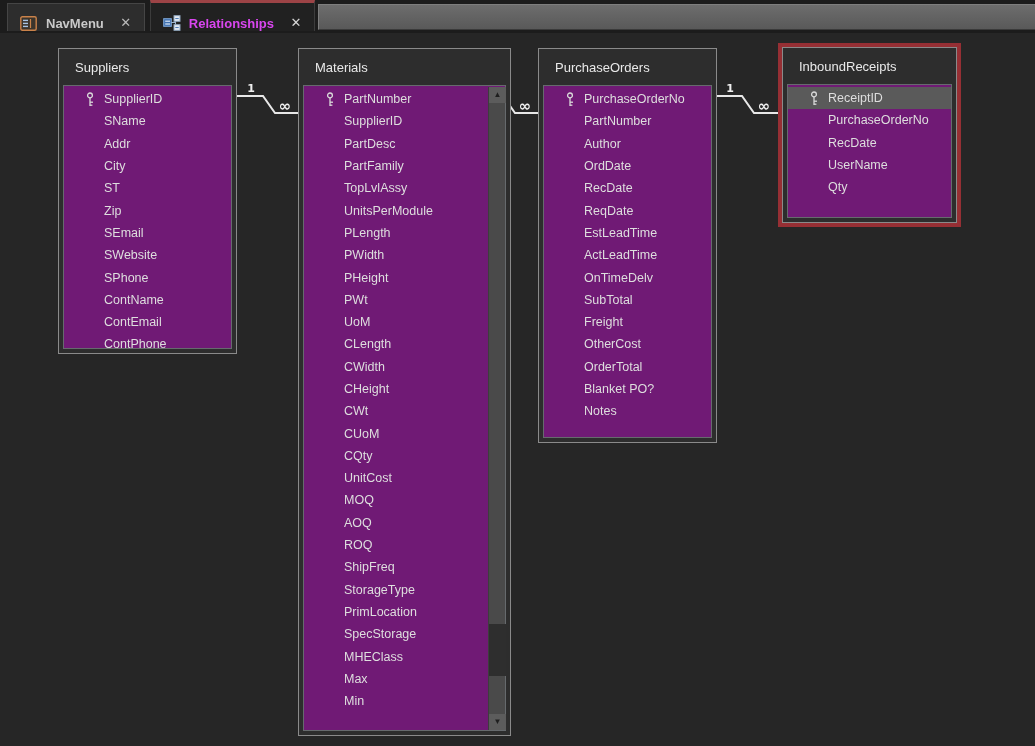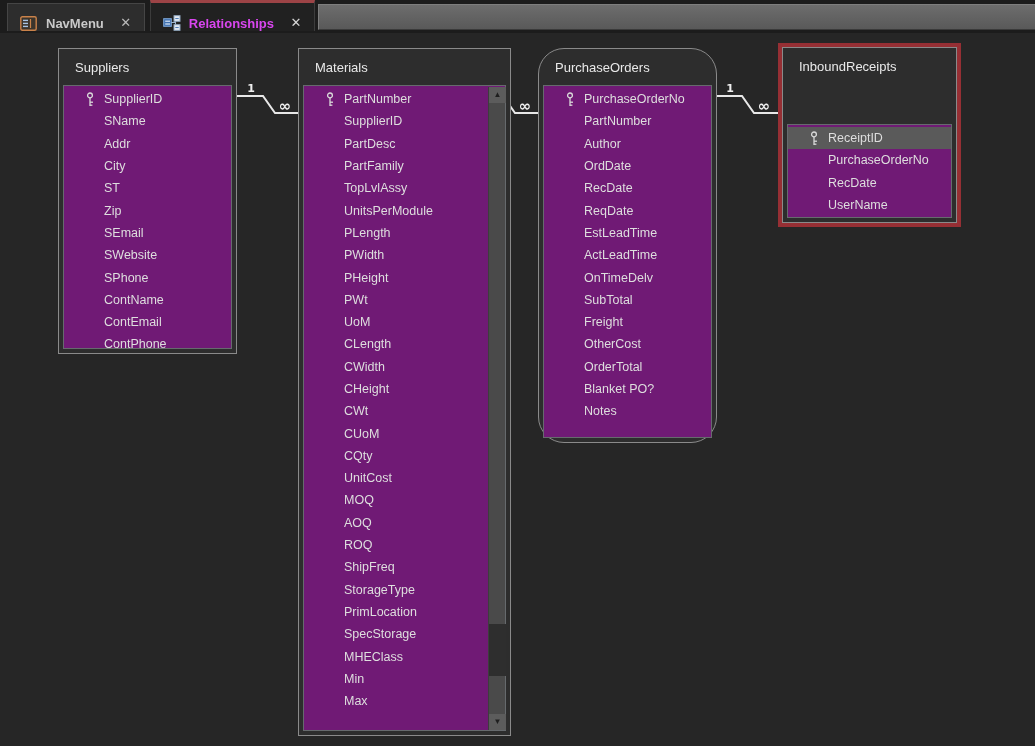--- a/index.html
+++ b/index.html
@@ -57,21 +57,21 @@
   .lbl-one  { font-size:11px; font-weight:bold; }
   .lbl-many { font-size:15px; font-weight:bold; }
 
   
   .table-box {
     position:absolute;
     background:#2d2d2d;
     border:1px solid #8a8a8a;
     display:flex; flex-direction:column;
   }
-  .table-box.selected { outline:4px solid #962f34;gap:40px; }
+  .table-box.selected { outline:4px solid #962f34; }
   .table-title {
     flex:none; height:36px; line-height:37px;
     padding-left:16px;
     font-size:13px; color:#e9e9e9; white-space:nowrap;
   }
   .field-list {
     flex:1; margin:0 4px 4px 4px;
     background:#701a75;
     border:1px solid #666a6d;
     overflow:hidden;
@@ -82,21 +82,21 @@
     padding-left:22px;
   }
   .field-row.highlighted { background:#5a5a5a; }
   .key-slot { width:18px; flex:none; display:flex; align-items:center; }
   .field-name { font-size:12.5px; color:#dedede; white-space:nowrap; }
   .key-svg { display:block; }
 
   
   .t-suppliers      { left:58px;  top:15px; width:179px; height:306px; }
   .t-materials      { left:298px; top:15px; width:213px; height:688px; }
-  .t-purchaseorders { left:538px; top:15px; width:179px; height:395px;border-radius:26px; }
+  .t-purchaseorders { left:538px; top:15px; width:179px; height:395px; }
   .t-inboundreceipts{ left:782px; top:14px; width:175px; height:176px; }
 
   
   .scrollbar {
     position:absolute; right:5px; top:38px; bottom:5px; width:17px;
     background:#4a4a4a; border-left:1px solid #3d3d3d;
   }
   .sb-btn {
     position:absolute; left:0; width:17px; height:16px;
     background:#5c5c5c; color:#1e1e1e;
@@ -352,25 +352,25 @@
           <div class="field-row">
     <span class="key-slot"></span>
     <span class="field-name">SpecStorage</span>
   </div>
           <div class="field-row">
     <span class="key-slot"></span>
     <span class="field-name">MHEClass</span>
   </div>
           <div class="field-row">
     <span class="key-slot"></span>
+    <span class="field-name">Max</span>
+  </div>
+          <div class="field-row">
+    <span class="key-slot"></span>
     <span class="field-name">Min</span>
-  </div>
-          <div class="field-row">
-    <span class="key-slot"></span>
-    <span class="field-name">Max</span>
   </div>
         </div>
       <div class="scrollbar">
         <div class="sb-btn sb-up">▲</div>
         <div class="sb-thumb"></div>
         <div class="sb-btn sb-down">▼</div>
       </div>
     </div>
 
     <div class="table-box t-purchaseorders">

